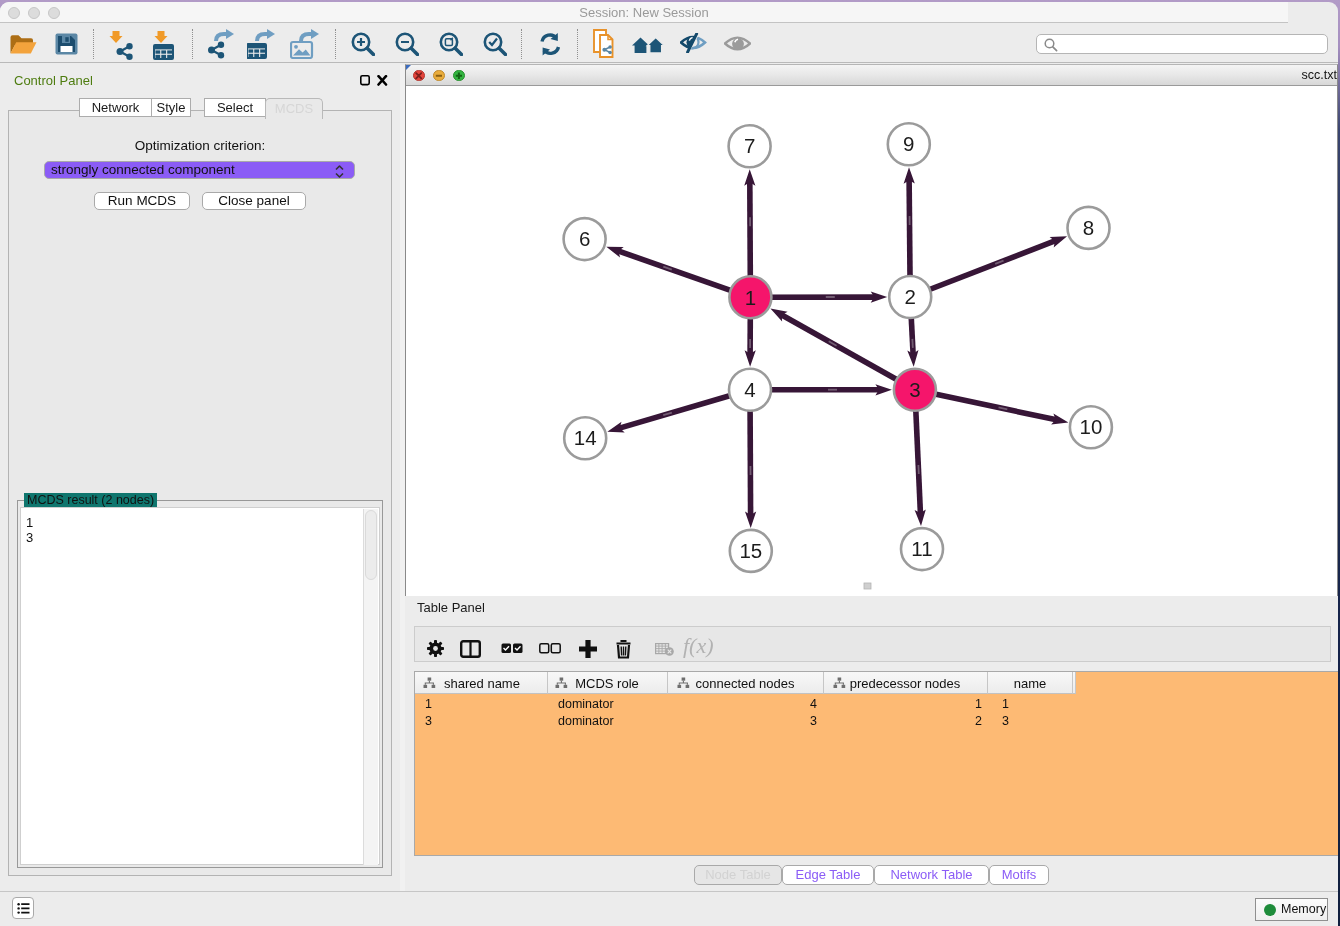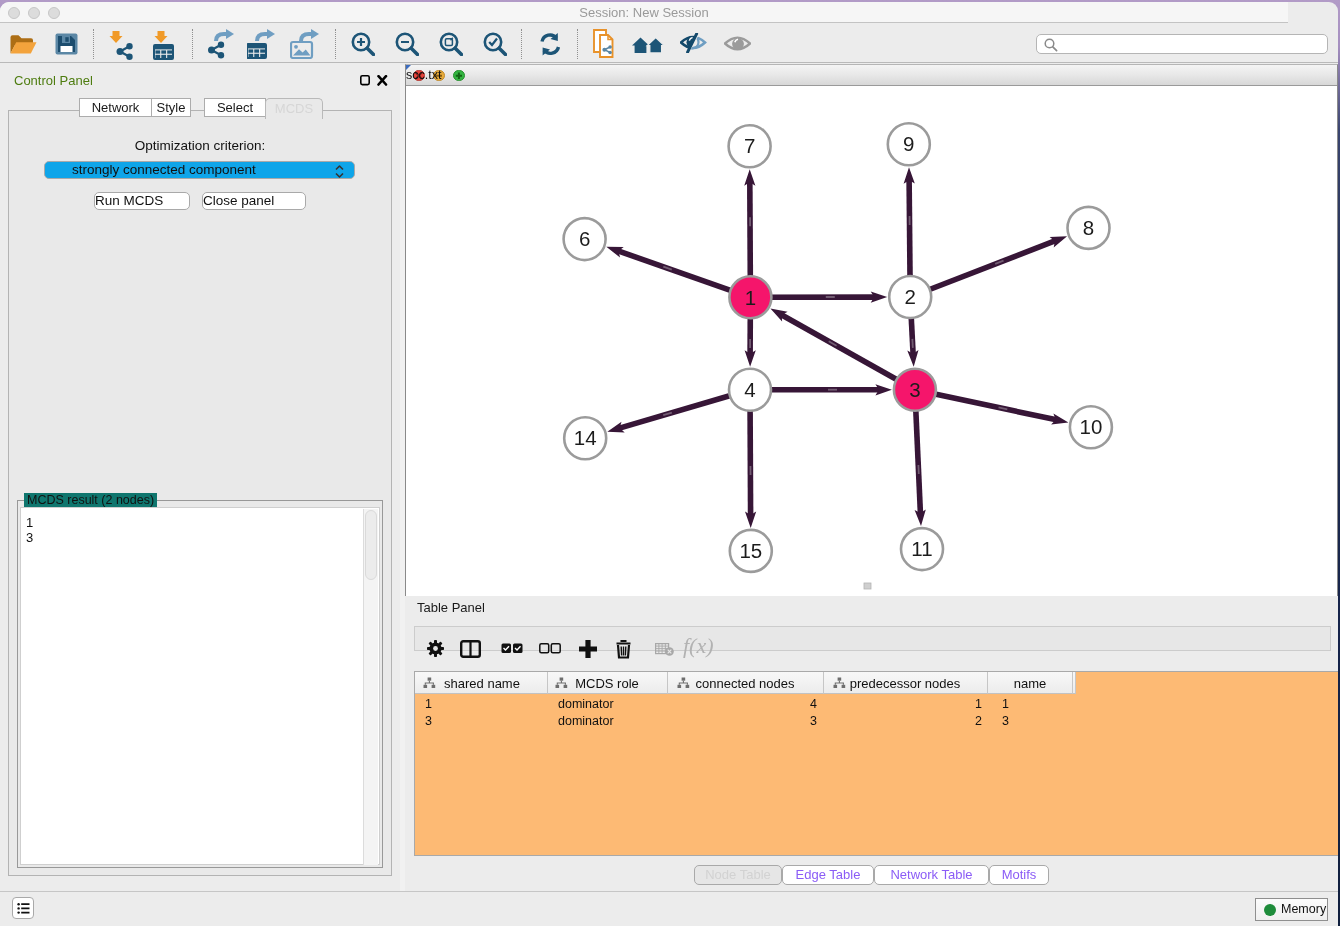--- a/index.html
+++ b/index.html
@@ -12,40 +12,40 @@
 .ticon{position:absolute;top:7px}
 #searchbox{position:absolute;left:1036px;top:10px;width:292px;height:20px;background:#fff;border:1px solid #b5b5b5;border-radius:5px}
 #content{position:absolute;left:0;top:63px;width:1338px;height:826px}
 
 #cpanel{position:absolute;left:0;top:0;width:400px;height:826px;background:#ececec}
 #cphead{position:absolute;left:14px;top:8px;font-size:13px;color:#4d7c0f}
 #cpbox{position:absolute;left:8px;top:45px;width:384px;height:766px;background:#e9e9e9;border:1px solid #b3b3b3}
 .tab{position:absolute;top:33px;height:19px;background:#fff;border:1px solid #acacac;font-size:13px;color:#1a1a1a;text-align:center;line-height:17px}
 #tabmcds{position:absolute;left:265px;top:33px;width:58px;height:21px;background:#e9e9e9;border:1px solid #b9b9b9;border-bottom:none;border-radius:5px 5px 0 0;font-size:13px;color:#d6d6d6;text-align:center;line-height:19px;z-index:3}
 #optlabel{position:absolute;left:0;top:73px;width:400px;text-align:center;font-size:13.5px;color:#111}
-#optsel{position:absolute;left:44px;top:96px;width:311px;height:18px;background:#0ea5e9;border:1px solid #a9a9a9;border-radius:5px;font-size:13.5px;color:#111;line-height:16px;padding-left:27px}
-.cbtn{position:absolute;top:127px;height:18px;background:#fff;border:1px solid #a9a9a9;border-radius:5px;font-size:13.5px;color:#111;text-align:left;line-height:16px}
+#optsel{position:absolute;left:44px;top:96px;width:311px;height:18px;background:#8b5cf6;border:1px solid #a9a9a9;border-radius:5px;font-size:13.5px;color:#111;line-height:16px;padding-left:6px}
+.cbtn{position:absolute;top:127px;height:18px;background:#fff;border:1px solid #a9a9a9;border-radius:5px;font-size:13.5px;color:#111;text-align:center;line-height:16px}
 #fieldset{position:absolute;left:17px;top:435px;width:366px;height:368px;border:1px solid #989898}
 #fslabel{position:absolute;left:6px;top:-8px;background:#0f766e;padding:0 3px;font-size:12.5px;color:#111}
 #fsinner{position:absolute;left:2px;top:6px;width:360px;height:358px;background:#fff;border:1px solid #cfcfcf}
 #fstext{position:absolute;left:5px;top:7px;font-size:13px;color:#111;line-height:15px}
 #fsscroll{position:absolute;right:1px;top:1px;width:15px;height:356px;background:#f4f4f4;border-left:1px solid #dcdcdc}
 #fsthumb{position:absolute;left:1px;top:1px;width:12px;height:70px;background:#ececec;border:1px solid #dadada;border-radius:6px}
 
 #vdiv{position:absolute;left:400px;top:0;width:5px;height:826px;background:#f1f1f1}
 
 #netwin{position:absolute;left:405px;top:-1px;width:933px;height:533px;border:1px solid #8a8a8a;border-top:1px solid #b5b5b5;background:#fff}
 #nettitle{position:absolute;left:0;top:0;width:931px;height:21px;background:linear-gradient(180deg,#f4f4f4 0%,#e9e9e9 45%,#d8d8d8 100%);border-bottom:1px solid #9a9a9a}
-#netname{position:absolute;left:0;right:0;top:3px;text-align:left;font-size:12.5px;color:#111}
+#netname{position:absolute;left:0;right:0;top:3px;text-align:right;font-size:12.5px;color:#111}
 .mbtn{position:absolute;top:4.5px;width:11.5px;height:11.5px;border-radius:50%}
 #corner{position:absolute;left:0;top:0;width:0;height:0;border-left:5px solid #3c6cc0;border-bottom:5px solid transparent}
 
 #tpanel{position:absolute;left:405px;top:531px;width:933px;height:295px;background:#ececec}
 #tphead{position:absolute;left:12px;top:4px;font-size:13px;color:#1a1a1a}
-#tptools{position:absolute;left:9px;top:30px;width:917px;height:25px;background:#e7e7e7;border:1px solid #cccccc}
+#tptools{position:absolute;left:9px;top:30px;width:917px;height:36px;background:#e7e7e7;border:1px solid #cccccc}
 #ttable{position:absolute;left:9px;top:75px;width:952px;height:185px;background:#fdba74;border:1px solid #a9a9a9}
 #thead{position:absolute;left:0;top:0;width:661px;height:22px;background:linear-gradient(180deg,#f8f8f8,#ececec);border-bottom:1px solid #c2c2c2;border-right:1px solid #c6c6c6}
 .hdiv{position:absolute;top:0;height:22px;width:0;border-left:1px solid #c6c6c6}
 .hlabel{position:absolute;top:4px;font-size:13px;color:#111;text-align:center}
 .cell{position:absolute;font-size:12.5px;color:#111}
 .btab{position:absolute;height:20px;border:1px solid #a9a9a9;border-radius:5px;font-size:13px;text-align:center;line-height:18px;background:#fff;color:#8b5cf6}
 
 #statusbar{position:absolute;left:0;top:889px;width:1338px;height:35px;background:#ececec;border-top:1px solid #c6c6c6;z-index:5}
 #listbtn{position:absolute;left:12px;top:5px;width:22px;height:22px;background:#fff;border:1px solid #a9a9a9;border-radius:4px}
 #membtn{position:absolute;left:1255px;top:6px;width:73px;height:23px;background:linear-gradient(#fcfcfc,#efefef);border:1px solid #8f8f8f;font-size:12.5px;color:#111;line-height:21px;padding-left:25px}

